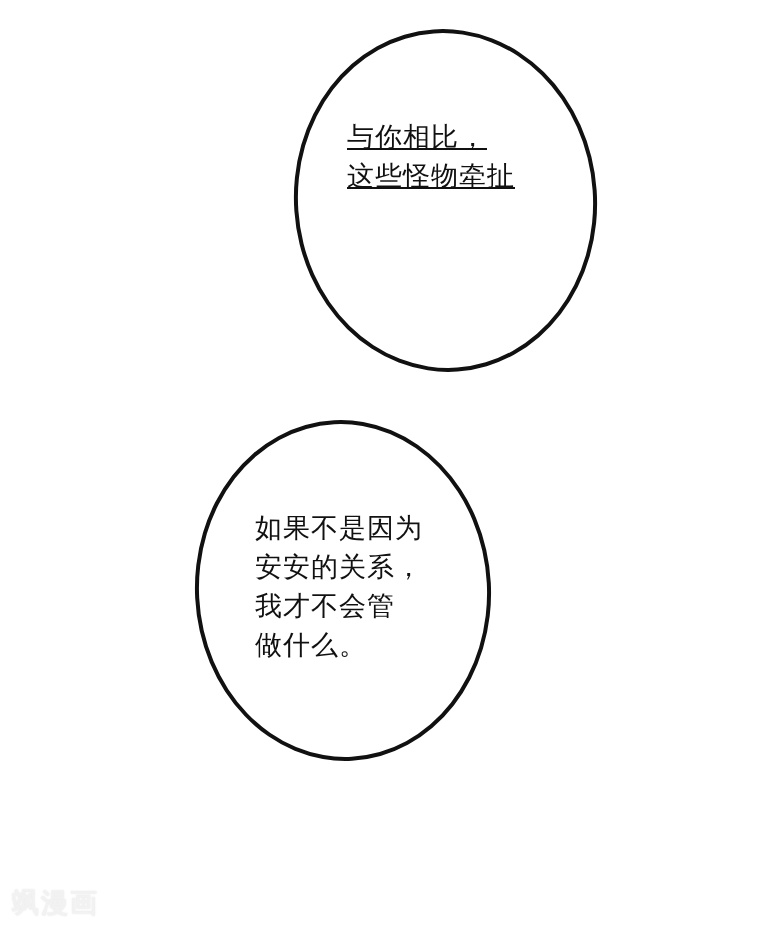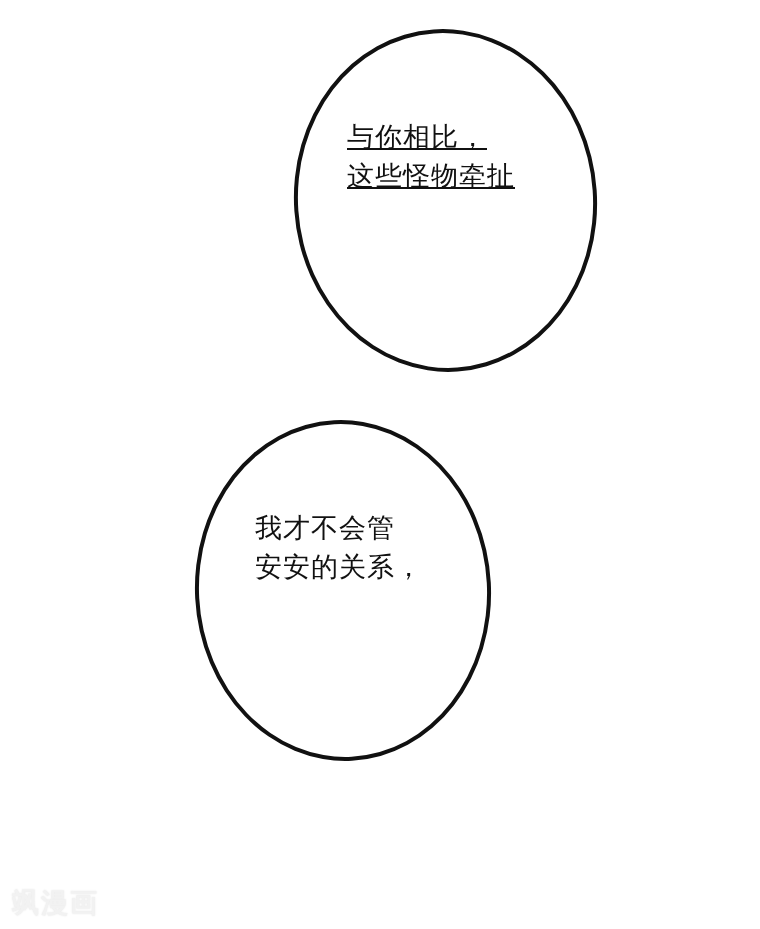--- a/index.html
+++ b/index.html
@@ -41,17 +41,19 @@
 <body>
 
 <div class="bubble" id="bubble-1"></div>
 <p class="bubble-text" id="text-1">
   <span class="line">与你相比，</span>
   <span class="line">这些怪物牵扯</span>
 </p>
 
 <div class="bubble" id="bubble-2"></div>
 <p class="bubble-text" id="text-2">
+  <span class="line">如果不是因为</span>
+  <span class="line">安安的关系，</span>
   <span class="line">我才不会管</span>
-  <span class="line">安安的关系，</span>
+  <span class="line">做什么。</span>
 </p>
 
 <div class="watermark">飒漫画</div>
 
 </body></html>

